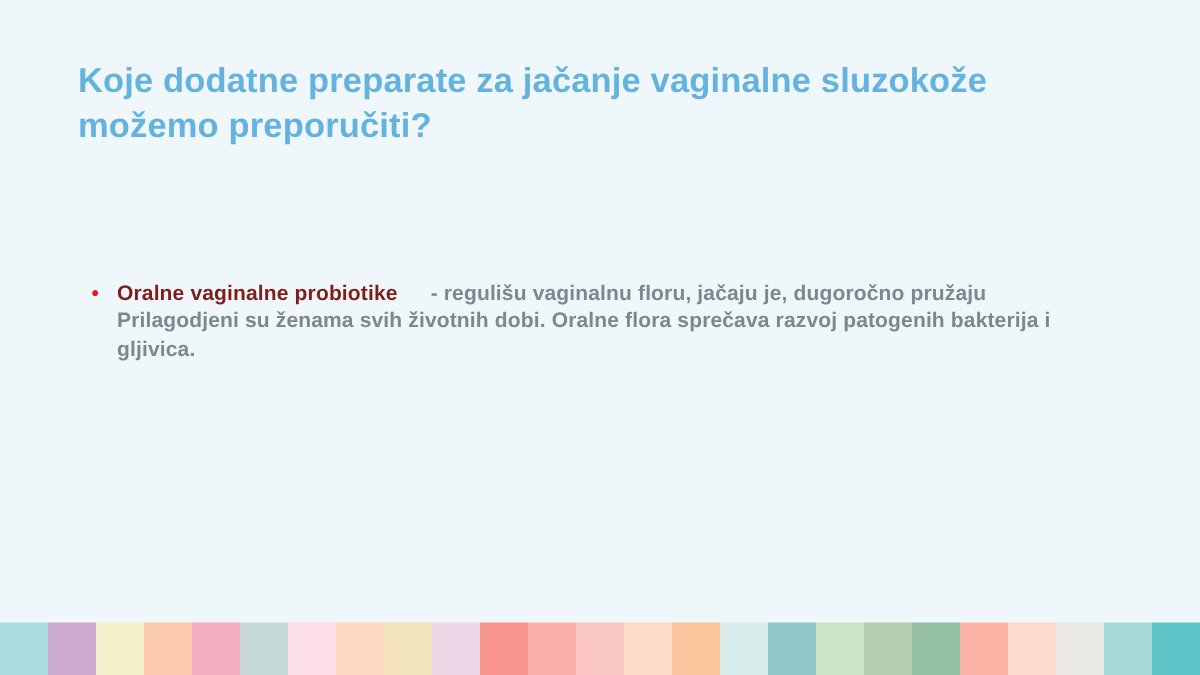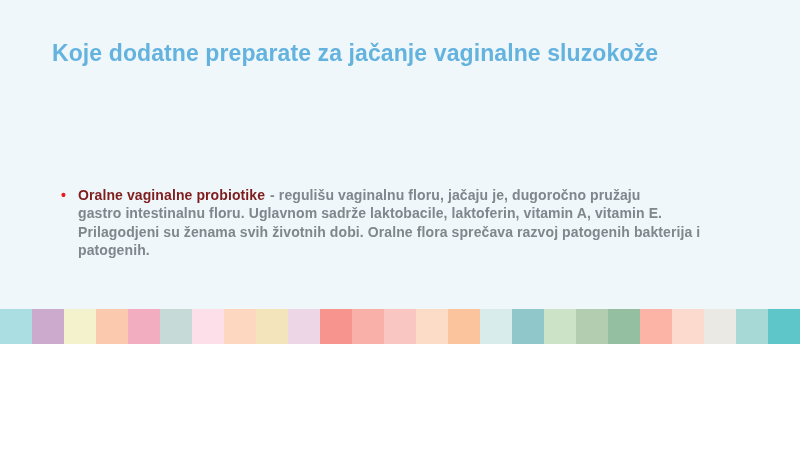--- a/index.html
+++ b/index.html
@@ -2,21 +2,21 @@
 <html><head>
 <meta charset="utf-8">
 <style>
   * { margin: 0; padding: 0; box-sizing: border-box; }
   html, body { width: 800px; height: 450px; overflow: hidden; }
   body { font-family: "Liberation Sans", "DejaVu Sans", sans-serif; }
 
   .slide {
     position: relative;
     width: 800px;
-    height: 344px;
+    height: 450px;
     background: #eff7fb;
     overflow: hidden;
   }
 
   .title-block {
     position: absolute;
     left: 52px;
     top: 38px;
     width: 720px;
     color: #64b2de;
@@ -49,48 +49,48 @@
     font-size: 14px;
     font-weight: 600;
     line-height: 18.4px;
     letter-spacing: 0.1px;
   }
   .bullet-line { white-space: nowrap; }
   .bullet-lead {
     color: #7f1d1d;
     font-weight: 700;
   }
-  .bullet-line .rest { padding-left: 5px; }
+  .bullet-line .rest { padding-left: 22px; }
 
   .palette-strip {
     position: absolute;
     left: 0;
     bottom: 0;
     width: 800px;
     height: 35px;
     display: flex;
   }
   .palette-swatch { flex: 1 1 auto; height: 100%; }
 </style>
 </head>
 <body>
 
 <div class="slide">
 
   <div class="title-block">
     <div class="title-line">Koje dodatne preparate za jačanje vaginalne sluzokože</div>
+    <div class="title-line">možemo preporučiti?</div>
   </div>
 
   <div class="bullet-block">
     <div class="bullet-marker">•</div>
     <div class="bullet-lines">
       <div class="bullet-line"><span class="bullet-lead">Oralne vaginalne probiotike</span><span class="rest">- regulišu vaginalnu floru, jačaju je, dugoročno pružaju</span></div>
-      <div class="bullet-line">gastro intestinalnu floru. Uglavnom sadrže laktobacile, laktoferin, vitamin A, vitamin E.</div>
       <div class="bullet-line">Prilagodjeni su ženama svih životnih dobi. Oralne flora sprečava razvoj patogenih bakterija i</div>
-      <div class="bullet-line">patogenih.</div>
+      <div class="bullet-line">gljivica.</div>
     </div>
   </div>
 
   <div class="palette-strip">
       <div class="palette-swatch" style="background: rgb(170, 222, 227);"></div>
       <div class="palette-swatch" style="background: rgb(203, 170, 205);"></div>
       <div class="palette-swatch" style="background: rgb(244, 242, 205);"></div>
       <div class="palette-swatch" style="background: rgb(251, 201, 174);"></div>
       <div class="palette-swatch" style="background: rgb(242, 173, 193);"></div>
       <div class="palette-swatch" style="background: rgb(198, 219, 215);"></div>

